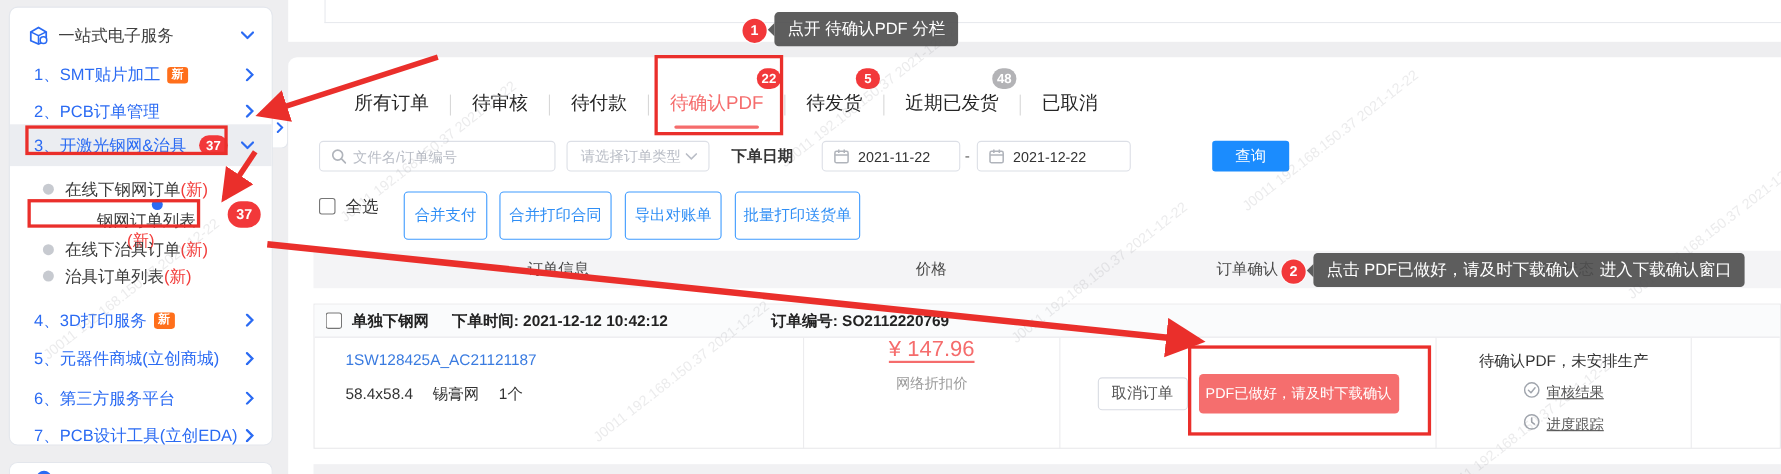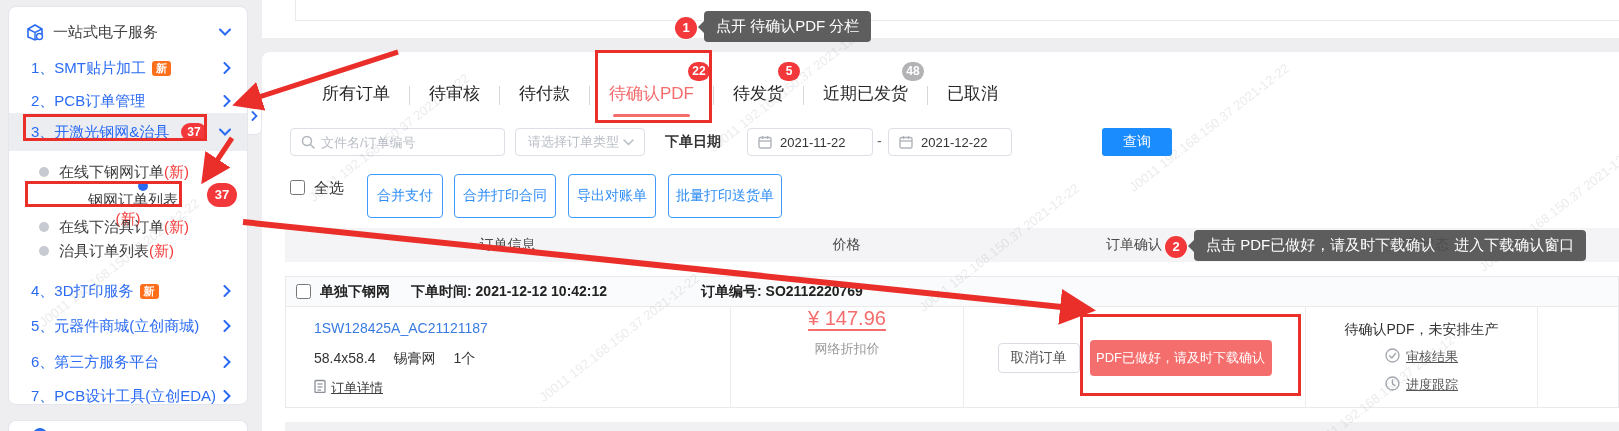--- a/index.html
+++ b/index.html
@@ -70,21 +70,21 @@
     display:flex; align-items:center; font-size:13px; color:#333; }
   .f-search { left:28px; width:215px; }
   .f-search input { border:none; outline:none; flex:1; font-size:13px; color:#333; margin-left:6px; font-family:inherit; background:transparent; }
   .f-search input::placeholder { color:#b9bdc6; }
   .f-search .sicon { margin-left:10px; display:flex; }
   .f-select { left:253px; width:130px; color:#b9bdc6; }
   .f-select .ph { margin-left:12px; flex:1; }
   .f-select .caret { margin-right:10px; display:flex; }
   .f-label { position:absolute; left:403px; top:5px; font-size:14px; color:#333; font-weight:bold; }
   .f-date1 { left:485px; width:126px; }
-  .f-date2 { left:626px; width:124px; }
+  .f-date2 { left:626px; width:140px; }
   .f-date .cal { margin-left:10px; display:flex; }
   .f-date input { border:none; outline:none; width:90px; font-size:13px; color:#333; margin-left:8px; font-family:inherit; background:transparent; }
   .f-dash { position:absolute; left:615px; top:5px; font-size:14px; color:#666; }
   .btn-query { position:absolute; left:840px; top:0; width:70px; height:28px; background:#1b8cfe; color:#fff;
     font-size:14px; border:none; border-radius:3px; cursor:pointer; font-family:inherit; }
 
   
   .action-row { position:absolute; left:0; top:122px; height:28px; width:100%; display:block; }
   .chk { position:absolute; width:15px; height:15px; accent-color:#1b8cfe; }
   .a-chk { left:28px; top:6px; }
@@ -368,31 +368,20 @@
       <span class="o-no">
         <span>订单编号:</span>
         <span>SO2112220769</span>
       </span>
     </div>
     <div class="o-body">
       <div class="o-col c1 col-info">
         <a class="file-link">1SW128425A_AC21121187</a>
         <div class="spec-line">
           <span>58.4x58.4</span><span>锡膏网</span><span>1个</span>
-        </div>
-        <div class="detail-line">
-          <span>
-            <svg width="12" height="14" viewBox="0 0 12 14">
-                <rect x="1" y="1.5" width="10" height="12" rx="1" fill="none" stroke="#8a8f99" stroke-width="1.3"></rect>
-                <line x1="3.5" y1="5" x2="8.5" y2="5" stroke="#8a8f99" stroke-width="1.2"></line>
-                <line x1="3.5" y1="8" x2="8.5" y2="8" stroke="#8a8f99" stroke-width="1.2"></line>
-                <line x1="3.5" y1="11" x2="7" y2="11" stroke="#8a8f99" stroke-width="1.2"></line>
-              </svg>
-          </span>
-          <a class="detail-link">订单详情</a>
         </div>
       </div>
       <div class="o-col c2 col-price">
         <span class="price">¥ 147.96</span>
         <span class="price-note">网络折扣价</span>
       </div>
       <div class="o-col c3 col-confirm">
         <button class="btn-cancel">取消订单</button>
         <span class="pdf-wrap">
           <button class="btn-pdf">PDF已做好，请及时下载确认</button>

